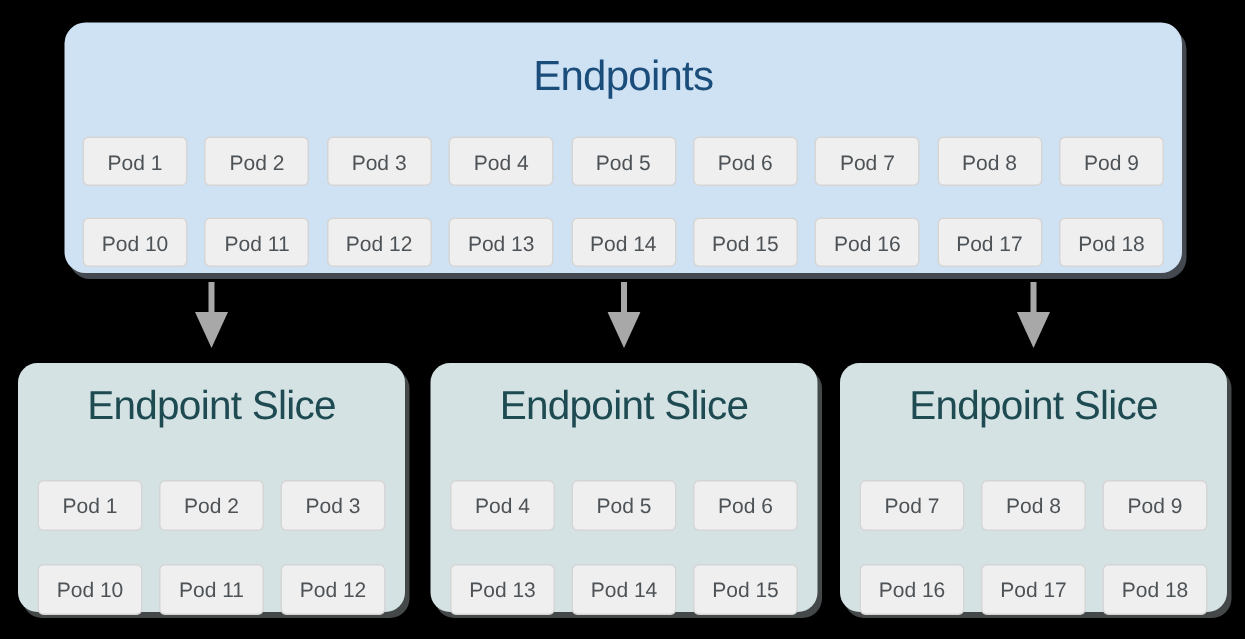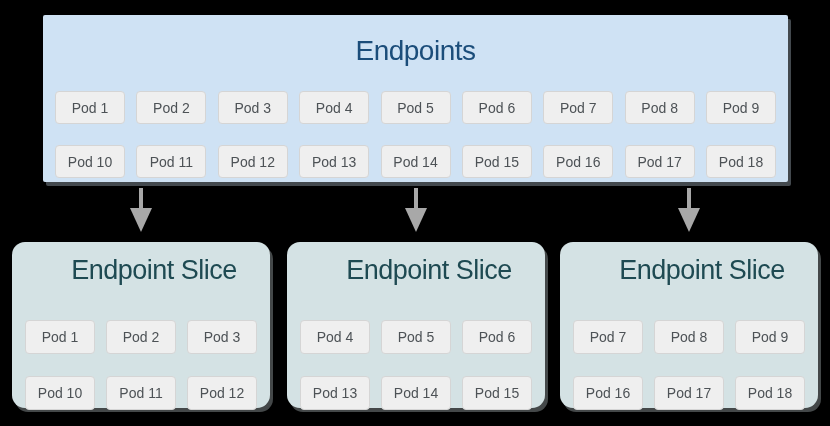--- a/index.html
+++ b/index.html
@@ -15,21 +15,21 @@
     background: var(--background, #000);
     overflow: hidden;
   }
 
   
   .endpoints-box {
     position: absolute;
     left: 43px; top: 15px;
     width: 745px; height: 167px;
     background: var(--endpoints-box-bg, #cfe2f4);
-    border-radius: 2px;
+    border-radius: 14px;
     box-shadow: 3px 4px 0 rgba(207, 226, 244, 0.32);
   }
   .endpoints-box h2 {
     position: absolute;
     top: 20px; left: 0;
     width: 100%;
     margin: 0;
     text-align: center;
     font-size: 28px;
     font-weight: 500;
@@ -88,21 +88,20 @@
   .slice-box h2 {
     position: absolute;
     top: 13px; left: 0;
     width: 100%;
     margin: 0;
     text-align: center;
     font-size: 27px;
     font-weight: 500;
     letter-spacing: -0.5px;
     color: var(--slice-title-color, #1e4a52);
-    padding-left: 13px;
   }
   .slice-box .pod-row {
     position: absolute;
     left: 13px; right: 13px;
     display: flex;
     justify-content: space-between;
   }
   .slice-box .pod-row.row-0 { top: 55px; }
   .slice-box .pod-row.row-1 { top: 111px; }
   .slice-box .pod { height: 34px; }

